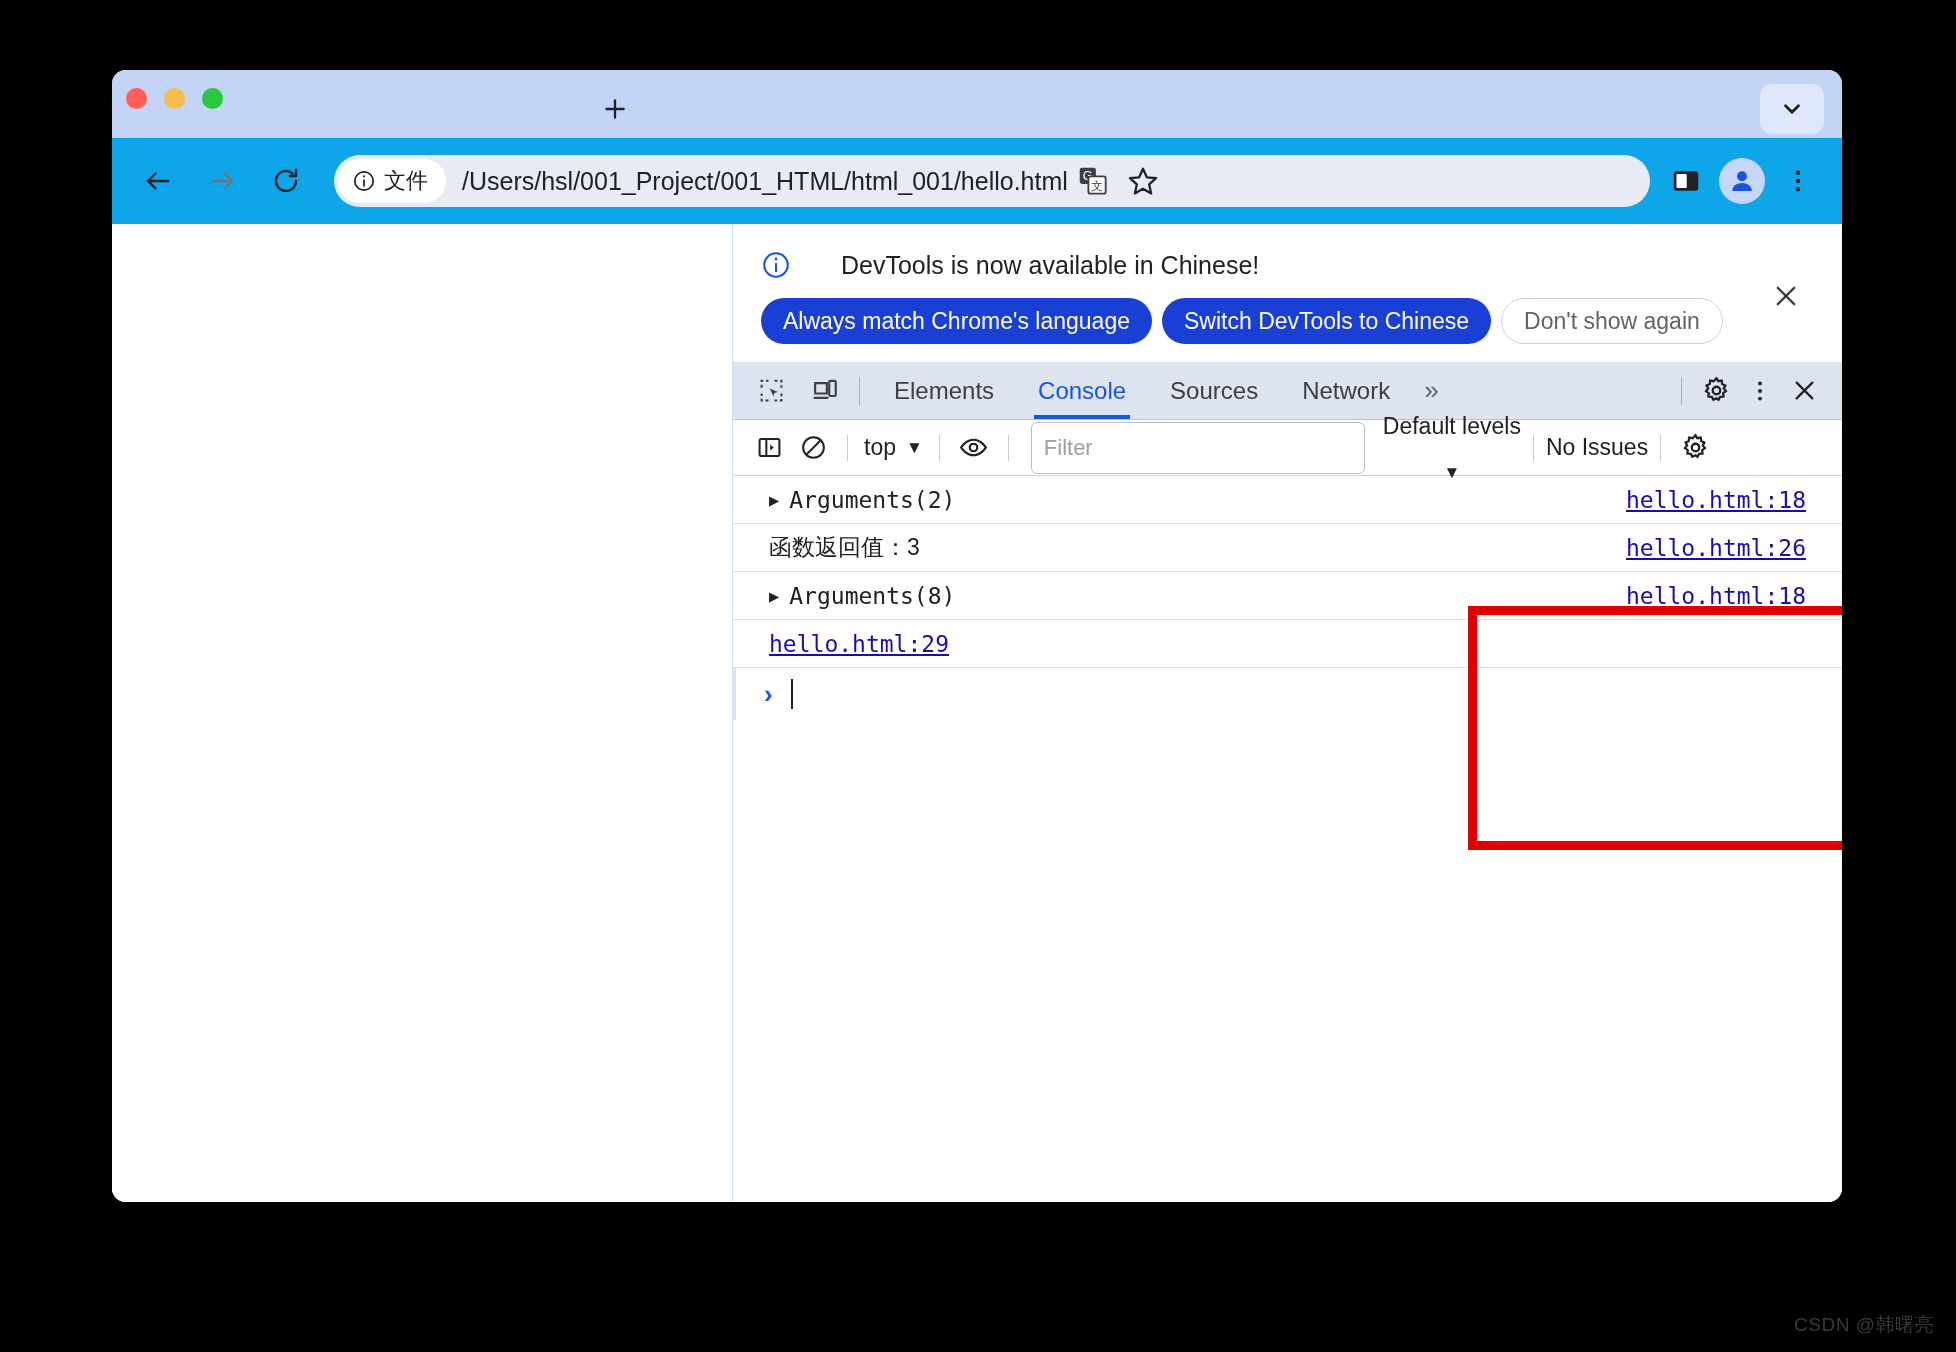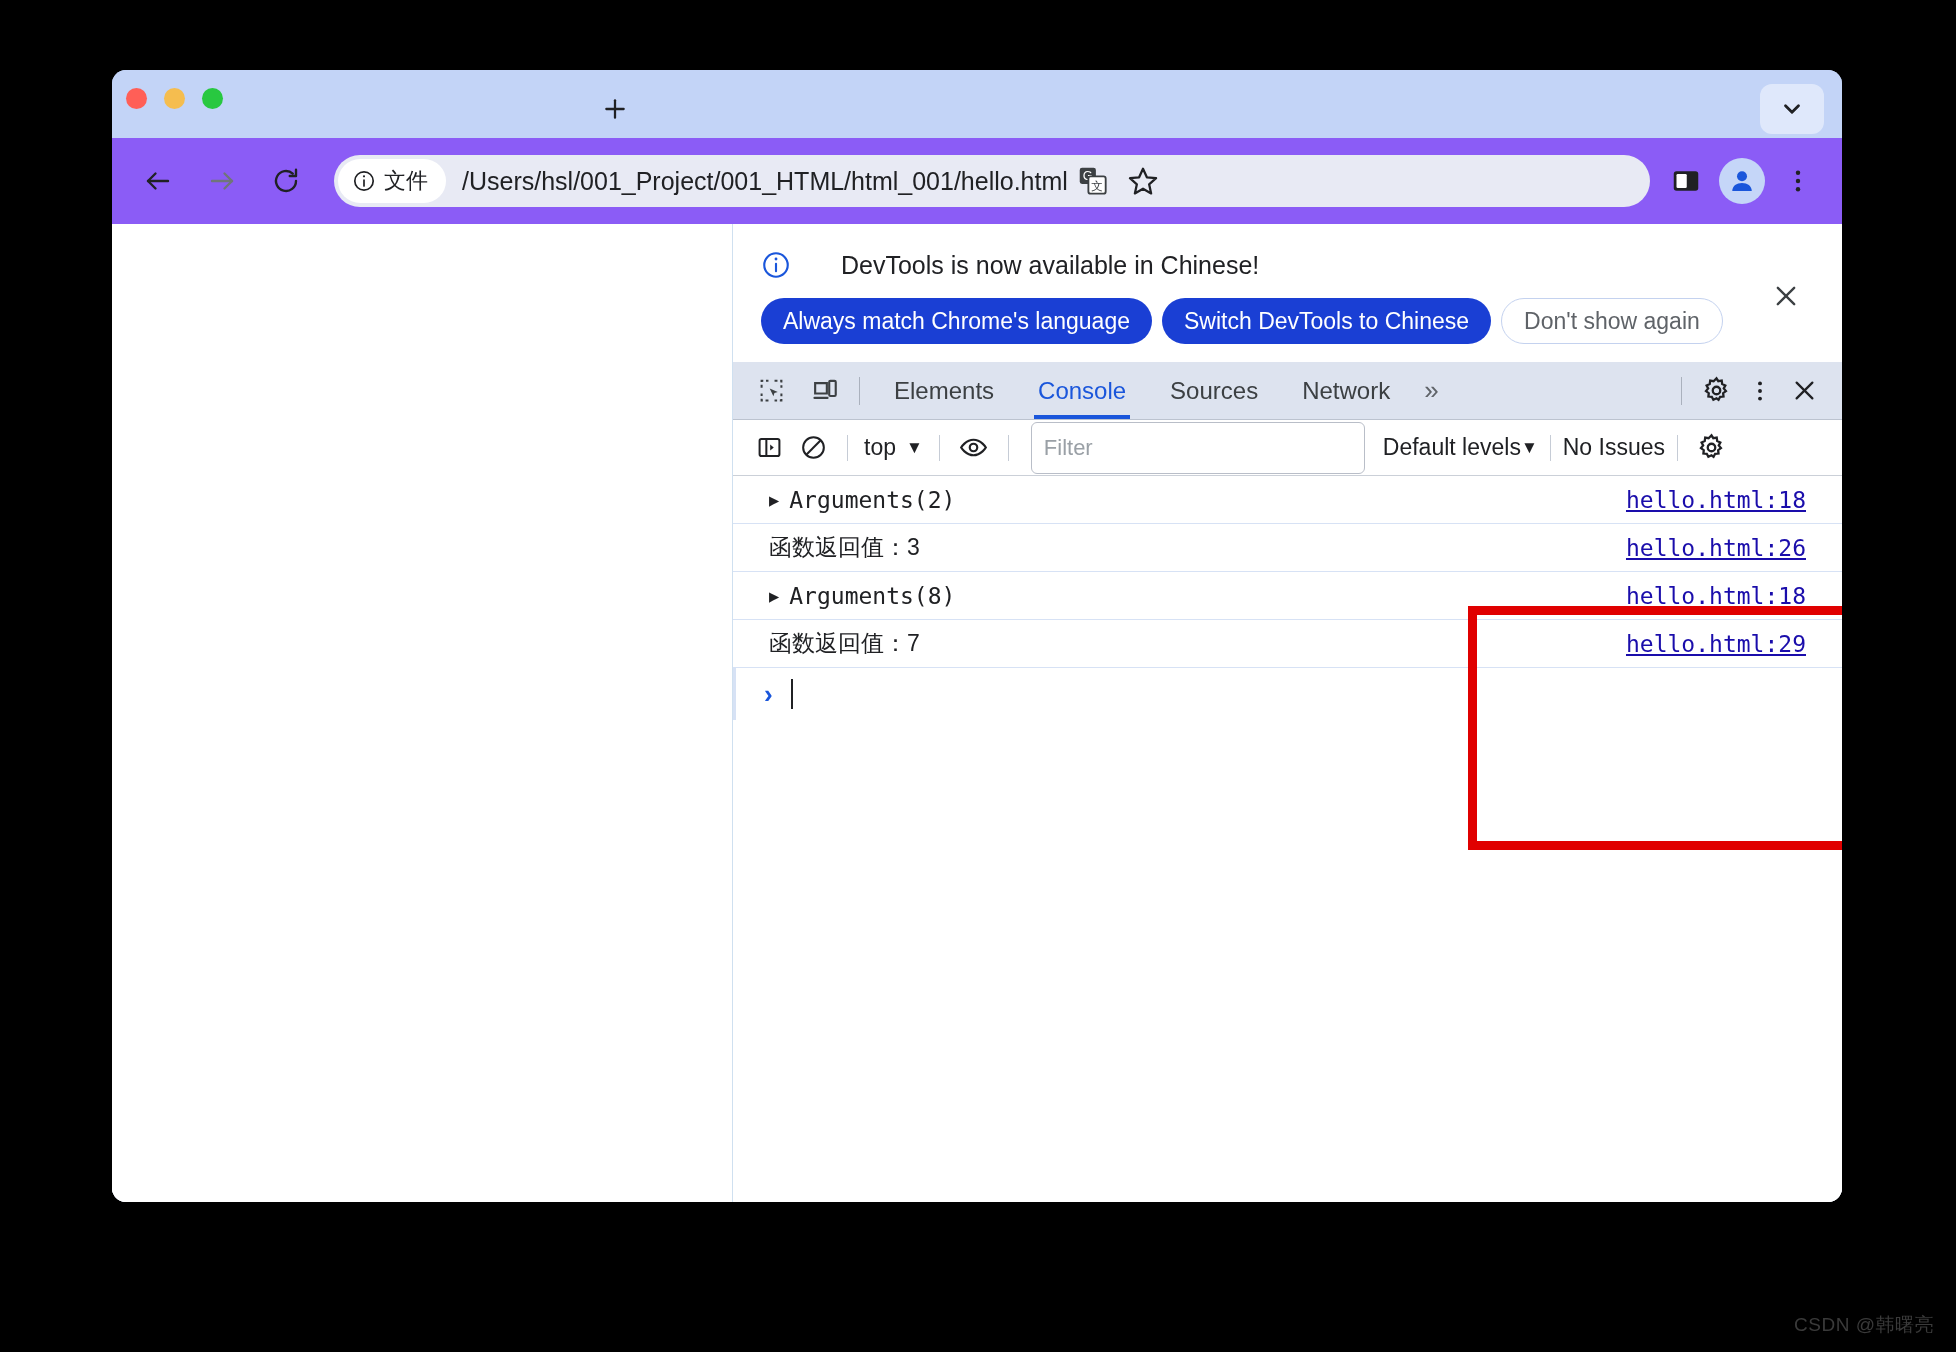--- a/index.html
+++ b/index.html
@@ -67,21 +67,21 @@
     width: 64px; height: 50px;
     background: #dfe8fb;
     border-radius: 12px;
     display: flex; align-items: center; justify-content: center;
   }
 
   
   #toolbar {
     position: absolute; left: 0; top: 68px;
     width: 100%; height: 86px;
-    background: #8b5cf6;
+    background: #0ea5e9;
     display: flex; align-items: center;
   }
   .nav-btn {
     width: 48px; height: 48px; margin-left: 16px;
     display: flex; align-items: center; justify-content: center;
     flex: 0 0 auto; border-radius: 50%;
   }
   #nav-back { margin-left: 22px; }
   #omnibox {
     flex: 1 1 auto;
@@ -249,23 +249,23 @@
     border-radius: 6px;
     background: #ffffff;
     font-size: 22px; color: #202124;
     padding: 0 12px;
     margin-left: 10px;
     font-family: "Liberation Sans", sans-serif;
     flex: 0 0 auto;
   }
   #console-filter::placeholder { color: #9aa0a6; }
   #levels-select {
-    display: flex; align-items: center; gap: 0;
+    display: flex; align-items: center; gap: 23px;
     font-size: 23px; color: #202124;
-    margin-left: 18px; white-space: nowrap;
+    margin-left: 18px; white-space: nowrap; flex-direction: column;
   }
   #issues-status {
     font-size: 23px; color: #202124;
     white-space: nowrap;
   }
 
   
   #console-log { background: #ffffff; }
   .log-row {
     display: flex; align-items: center;
@@ -558,23 +558,20 @@
 
         <div class="log-row">
           <span class="log-message">
             <span class="disclosure">▶</span>
             <span>Arguments(8)</span>
           </span>
           <span class="log-source">hello.html:18</span>
         </div>
 
         <div class="log-row">
-          <span class="log-message cjk">
-            <span>函数返回值：7</span>
-          </span>
           <span class="log-source">hello.html:29</span>
         </div>
 
         <div id="console-prompt">
           <span id="prompt-caret">›</span>
           <span id="prompt-cursor"></span>
         </div>
       </div>
 
       <div id="annotation-box"></div>

